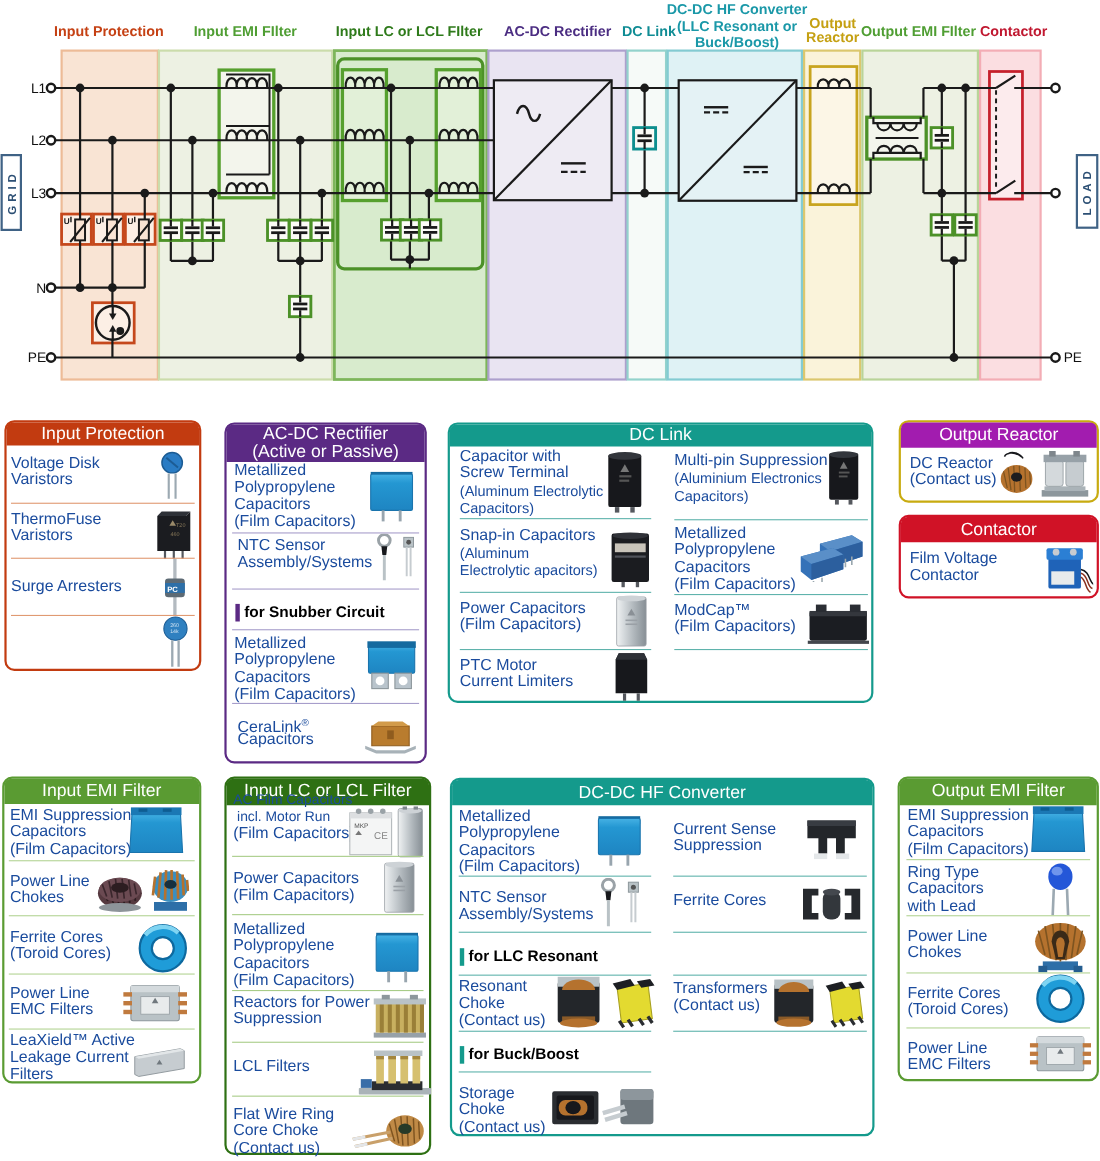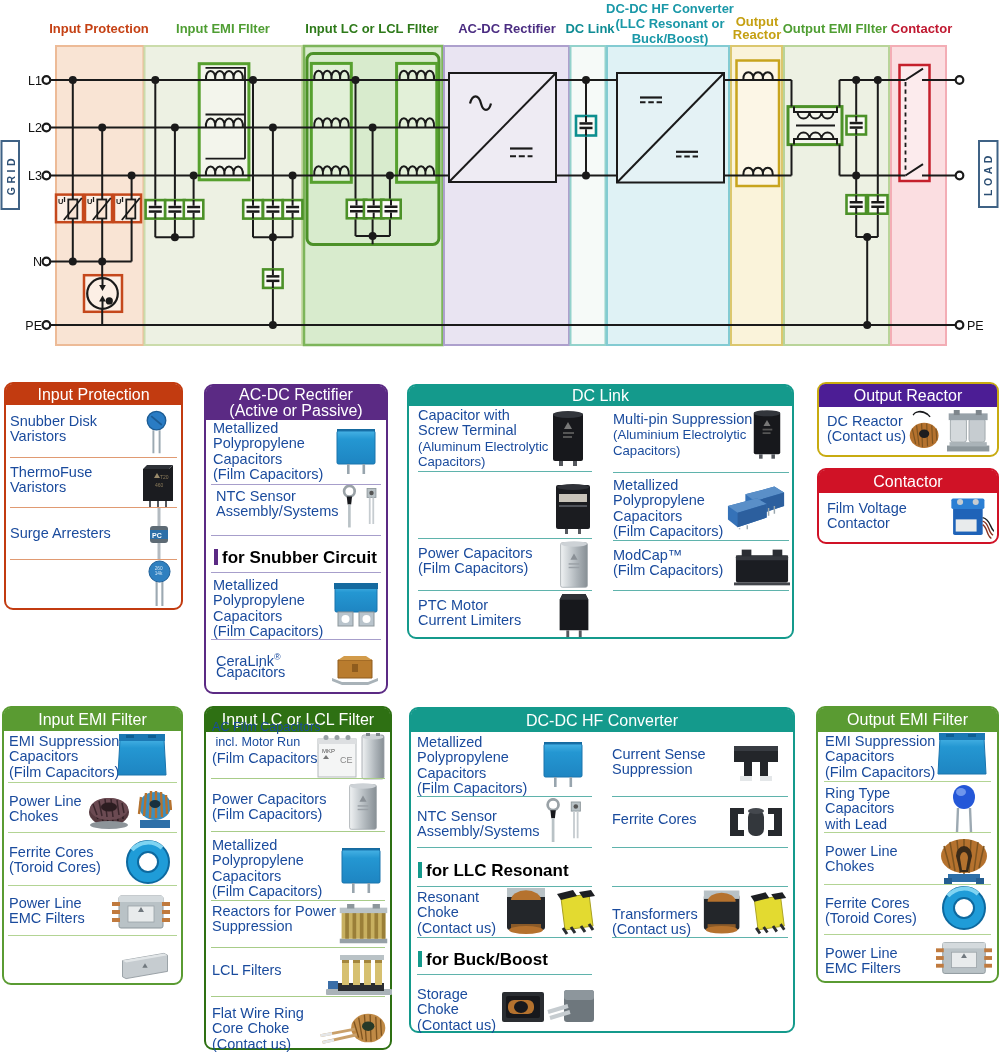--- a/index.html
+++ b/index.html
@@ -3,21 +3,21 @@
 <meta charset="utf-8">
 <style>
 html,body{margin:0;padding:0;background:#fff;}
 #page{position:relative;width:1000px;height:1055px;background:#fff;font-family:"Liberation Sans",sans-serif;overflow:hidden;}
 .card{position:absolute;background:#fff;border-radius:9px;box-sizing:border-box;}
 .chead{color:#fff;text-align:center;font-size:16px;}
 .t{position:absolute;font-size:14.5px;line-height:15.3px;color:#1a4b9d;white-space:nowrap;}
 .t .sm{font-size:12.6px;}
 .sep{position:absolute;height:1px;}
 .ic{position:absolute;}
-.lbl{position:absolute;font-size:17px;font-weight:bold;color:#000;white-space:nowrap;}
+.lbl{position:absolute;font-size:14px;font-weight:bold;color:#000;white-space:nowrap;}
 .bar{position:absolute;width:4px;height:16px;}
 .t .md{font-size:13.2px;}
 .t div{height:15.3px;}
 </style>
 </head>
 <body>
 <div id="page">
 <svg id="top" width="1000" height="372" viewBox="0 0 1000 372" style="position:absolute;left:0;top:0">
 
   <rect x="56" y="46" width="87.5" height="299" fill="#f9e4d4" stroke="#edbb97" stroke-width="2"></rect>
@@ -556,21 +556,21 @@
   <ellipse cx="15" cy="13" rx="11" ry="12" fill="#2457d8"></ellipse>
   <ellipse cx="12" cy="8" rx="5" ry="4" fill="#6f95ec"></ellipse>
   <path d="M9,24 L8,48 M21,24 L22,48" stroke="#9ca9b2" stroke-width="2.4"></path>
 </symbol>
 </defs>
 </svg>
 
 <div class="card" style="left:4px;top:382px;width:179px;height:228px;border:2px solid #c23b10">
   <div class="chead" style="background:#c23b10;height:21px;line-height:21px;border-radius:6px 6px 0 0">Input Protection</div>
   <div class="t" style="left:4px;top:30px">
-        <div>Snubber Disk</div>
+        <div>Voltage Disk</div>
         <div>Varistors</div>
       </div>
   <svg class="ic" style="left:139px;top:26px" width="23" height="46">
         <use href="#s-disk"></use>
       </svg>
   <div class="sep" style="left:4px;right:4px;top:73px;background:#e09a72"></div>
   <div class="t" style="left:4px;top:81px">
         <div>ThermoFuse</div>
         <div>Varistors</div>
       </div>
@@ -637,20 +637,25 @@
   <div class="t" style="left:9px;top:22px">
         <div>Capacitor with</div>
         <div>Screw Terminal</div>
         <div class="md">(Aluminum Electrolytic</div>
         <div class="md">Capacitors)</div>
       </div>
   <svg class="ic" style="left:142px;top:23px" width="34" height="58">
         <use href="#s-blkcyl"></use>
       </svg>
   <div class="sep" style="left:9px;top:85px;width:174px;background:#5fb3ac"></div>
+  <div class="t" style="left:9px;top:94px">
+        <div>Snap-in Capacitors</div>
+        <div class="md">(Aluminum</div>
+        <div class="md">Electrolytic apacitors)</div>
+      </div>
   <svg class="ic" style="left:146px;top:96px" width="36" height="52">
         <use href="#s-snapin"></use>
       </svg>
   <div class="sep" style="left:9px;top:152px;width:174px;background:#5fb3ac"></div>
   <div class="t" style="left:9px;top:160px">
         <div>Power Capacitors</div>
         <div>(Film Capacitors)</div>
       </div>
   <svg class="ic" style="left:149px;top:154px" width="32" height="50">
         <use href="#s-silcyl"></use>
@@ -658,21 +663,21 @@
   <div class="sep" style="left:9px;top:204px;width:174px;background:#5fb3ac"></div>
   <div class="t" style="left:9px;top:212px">
         <div>PTC Motor</div>
         <div>Current Limiters</div>
       </div>
   <svg class="ic" style="left:147px;top:206px" width="36" height="46">
         <use href="#s-ptci"></use>
       </svg>
   <div class="t" style="left:204px;top:26px">
         <div>Multi-pin Suppression</div>
-        <div class="md">(Aluminium Electrolytic</div>
+        <div class="md">(Aluminium Electronics</div>
         <div class="md">Capacitors)</div>
       </div>
   <svg class="ic" style="left:343px;top:22px" width="30" height="52">
         <use href="#s-blkcyl"></use>
       </svg>
   <div class="sep" style="left:204px;top:86px;width:176px;background:#5fb3ac"></div>
   <div class="t" style="left:204px;top:92px">
         <div>Metallized</div>
         <div>Polypropylene</div>
         <div>Capacitors</div>
@@ -686,21 +691,21 @@
         <div>ModCap™</div>
         <div>(Film Capacitors)</div>
       </div>
   <svg class="ic" style="left:325px;top:159px" width="56" height="44">
         <use href="#s-modcap"></use>
       </svg>
   <div class="sep" style="left:204px;top:204px;width:176px;background:#5fb3ac"></div>
 </div>
 
 <div class="card" style="left:817px;top:382px;width:182px;height:75px;border:2px solid #c8ab10">
-  <div class="chead" style="background:#4c1d95;height:23px;line-height:23px;border-radius:6px 6px 0 0">Output Reactor</div>
+  <div class="chead" style="background:#a21caf;height:23px;line-height:23px;border-radius:6px 6px 0 0">Output Reactor</div>
   <div class="t" style="left:8px;top:30px">
         <div>DC Reactor</div>
         <div>(Contact us)</div>
       </div>
   <svg class="ic" style="left:80px;top:26px" width="96" height="44">
         <use href="#s-dcreactor"></use>
       </svg>
 </div>
 
 <div class="card" style="left:817px;top:468px;width:182px;height:76px;border:2px solid #d01226">
@@ -742,20 +747,25 @@
       </svg>
   <div class="sep" style="left:4px;right:4px;top:177px;background:#b3d494"></div>
   <div class="t" style="left:5px;top:188px">
         <div>Power Line</div>
         <div>EMC Filters</div>
       </div>
   <svg class="ic" style="left:108px;top:182px" width="58" height="44">
         <use href="#s-emc"></use>
       </svg>
   <div class="sep" style="left:4px;right:4px;top:227px;background:#b3d494"></div>
+  <div class="t" style="left:5px;top:231px">
+        <div>LeaXield™ Active</div>
+        <div>Leakage Current</div>
+        <div>Filters</div>
+      </div>
   <svg class="ic" style="left:114px;top:240px" width="54" height="36">
         <use href="#s-leax"></use>
       </svg>
 </div>
 
 <div class="card" style="left:204px;top:706px;width:188px;height:344px;border:2px solid #2e7013">
   <div class="chead" style="background:#2e7013;height:24px;line-height:24px;border-radius:6px 6px 0 0">Input LC or LCL Filter</div>
   <div class="t" style="left:6px;top:12px">
         <div class="sm">AC Film Capacitors</div>
         <div class="sm">&nbsp;incl. Motor Run</div>
@@ -860,21 +870,21 @@
       </svg>
   <div class="sep" style="left:201px;top:87px;width:176px;background:#5fb3ac"></div>
   <div class="t" style="left:201px;top:103px">
         <div>Ferrite Cores</div>
       </div>
   <svg class="ic" style="left:317px;top:93px" width="56" height="40">
         <use href="#s-fcore"></use>
       </svg>
   <div class="sep" style="left:201px;top:138px;width:176px;background:#5fb3ac"></div>
   <div class="sep" style="left:201px;top:177px;width:176px;background:#5fb3ac"></div>
-  <div class="t" style="left:201px;top:198px">
+  <div class="t" style="left:201px;top:183px">
         <div>Transformers</div>
         <div>(Contact us)</div>
       </div>
   <svg class="ic" style="left:291px;top:179px" width="86" height="48">
         <use href="#s-chokepair"></use>
       </svg>
   <div class="sep" style="left:201px;top:228px;width:176px;background:#5fb3ac"></div>
 </div>
 
 <div class="card" style="left:816px;top:706px;width:183px;height:277px;border:2px solid #5a9b32">

